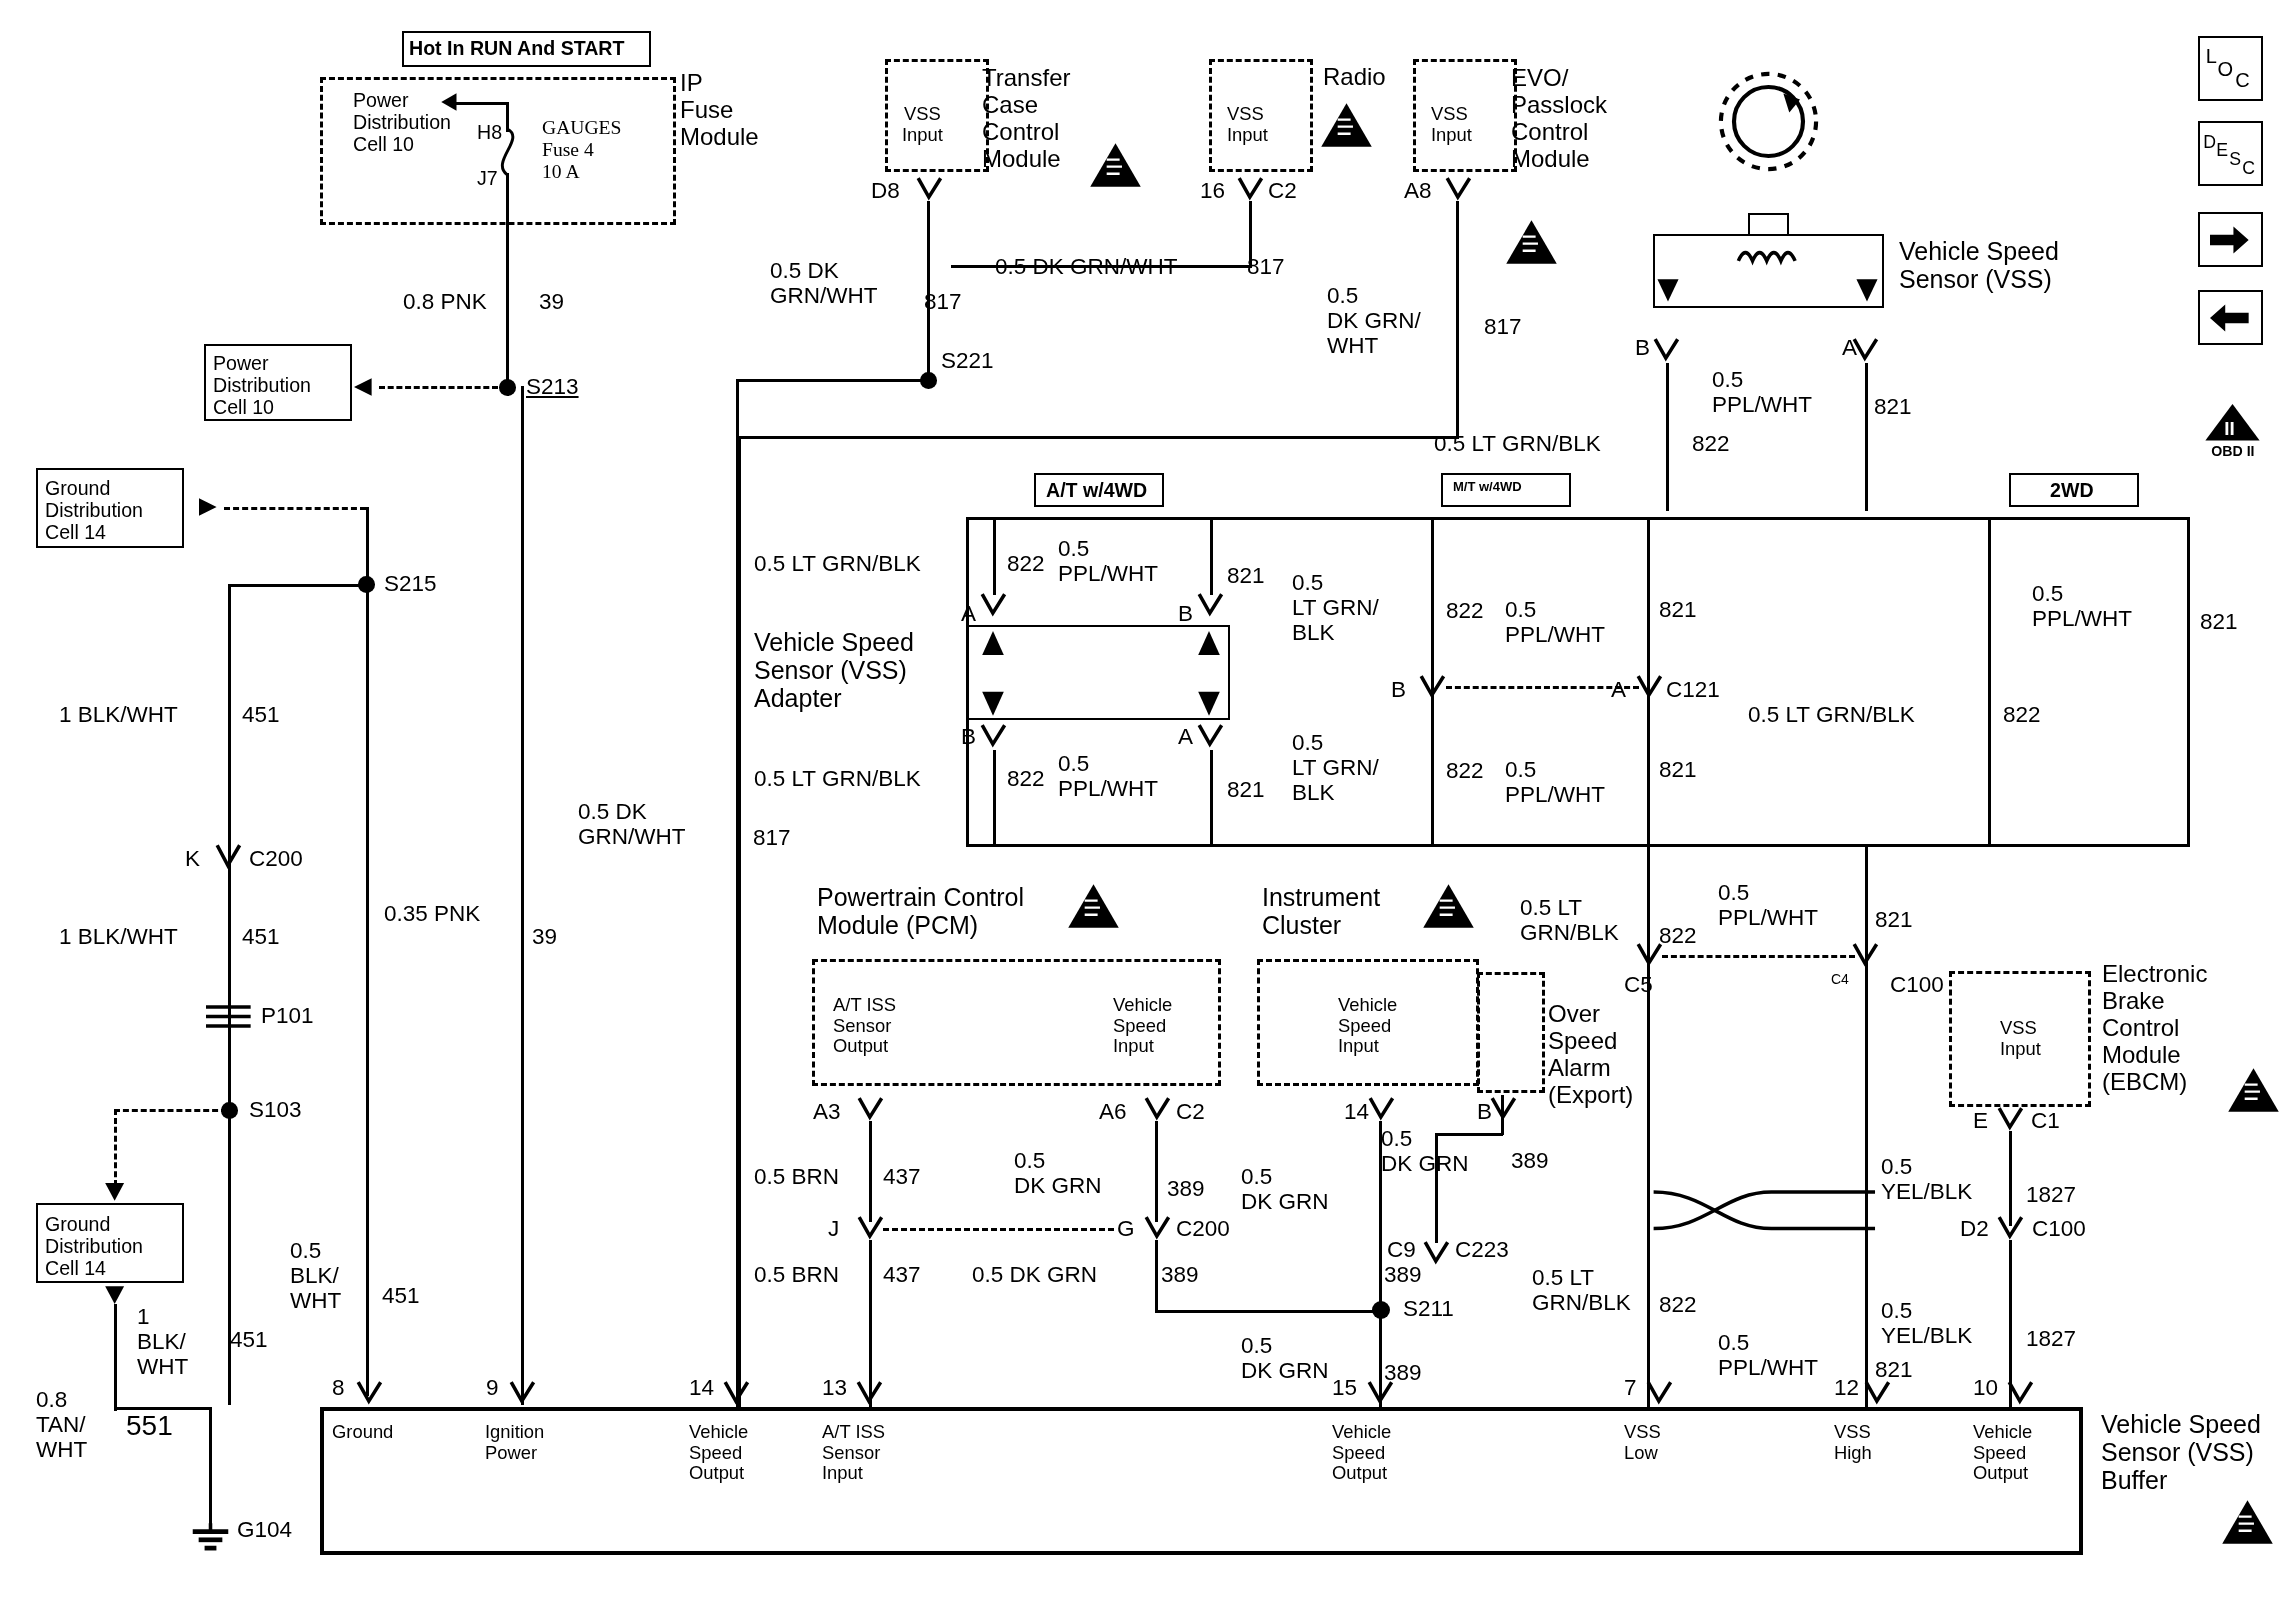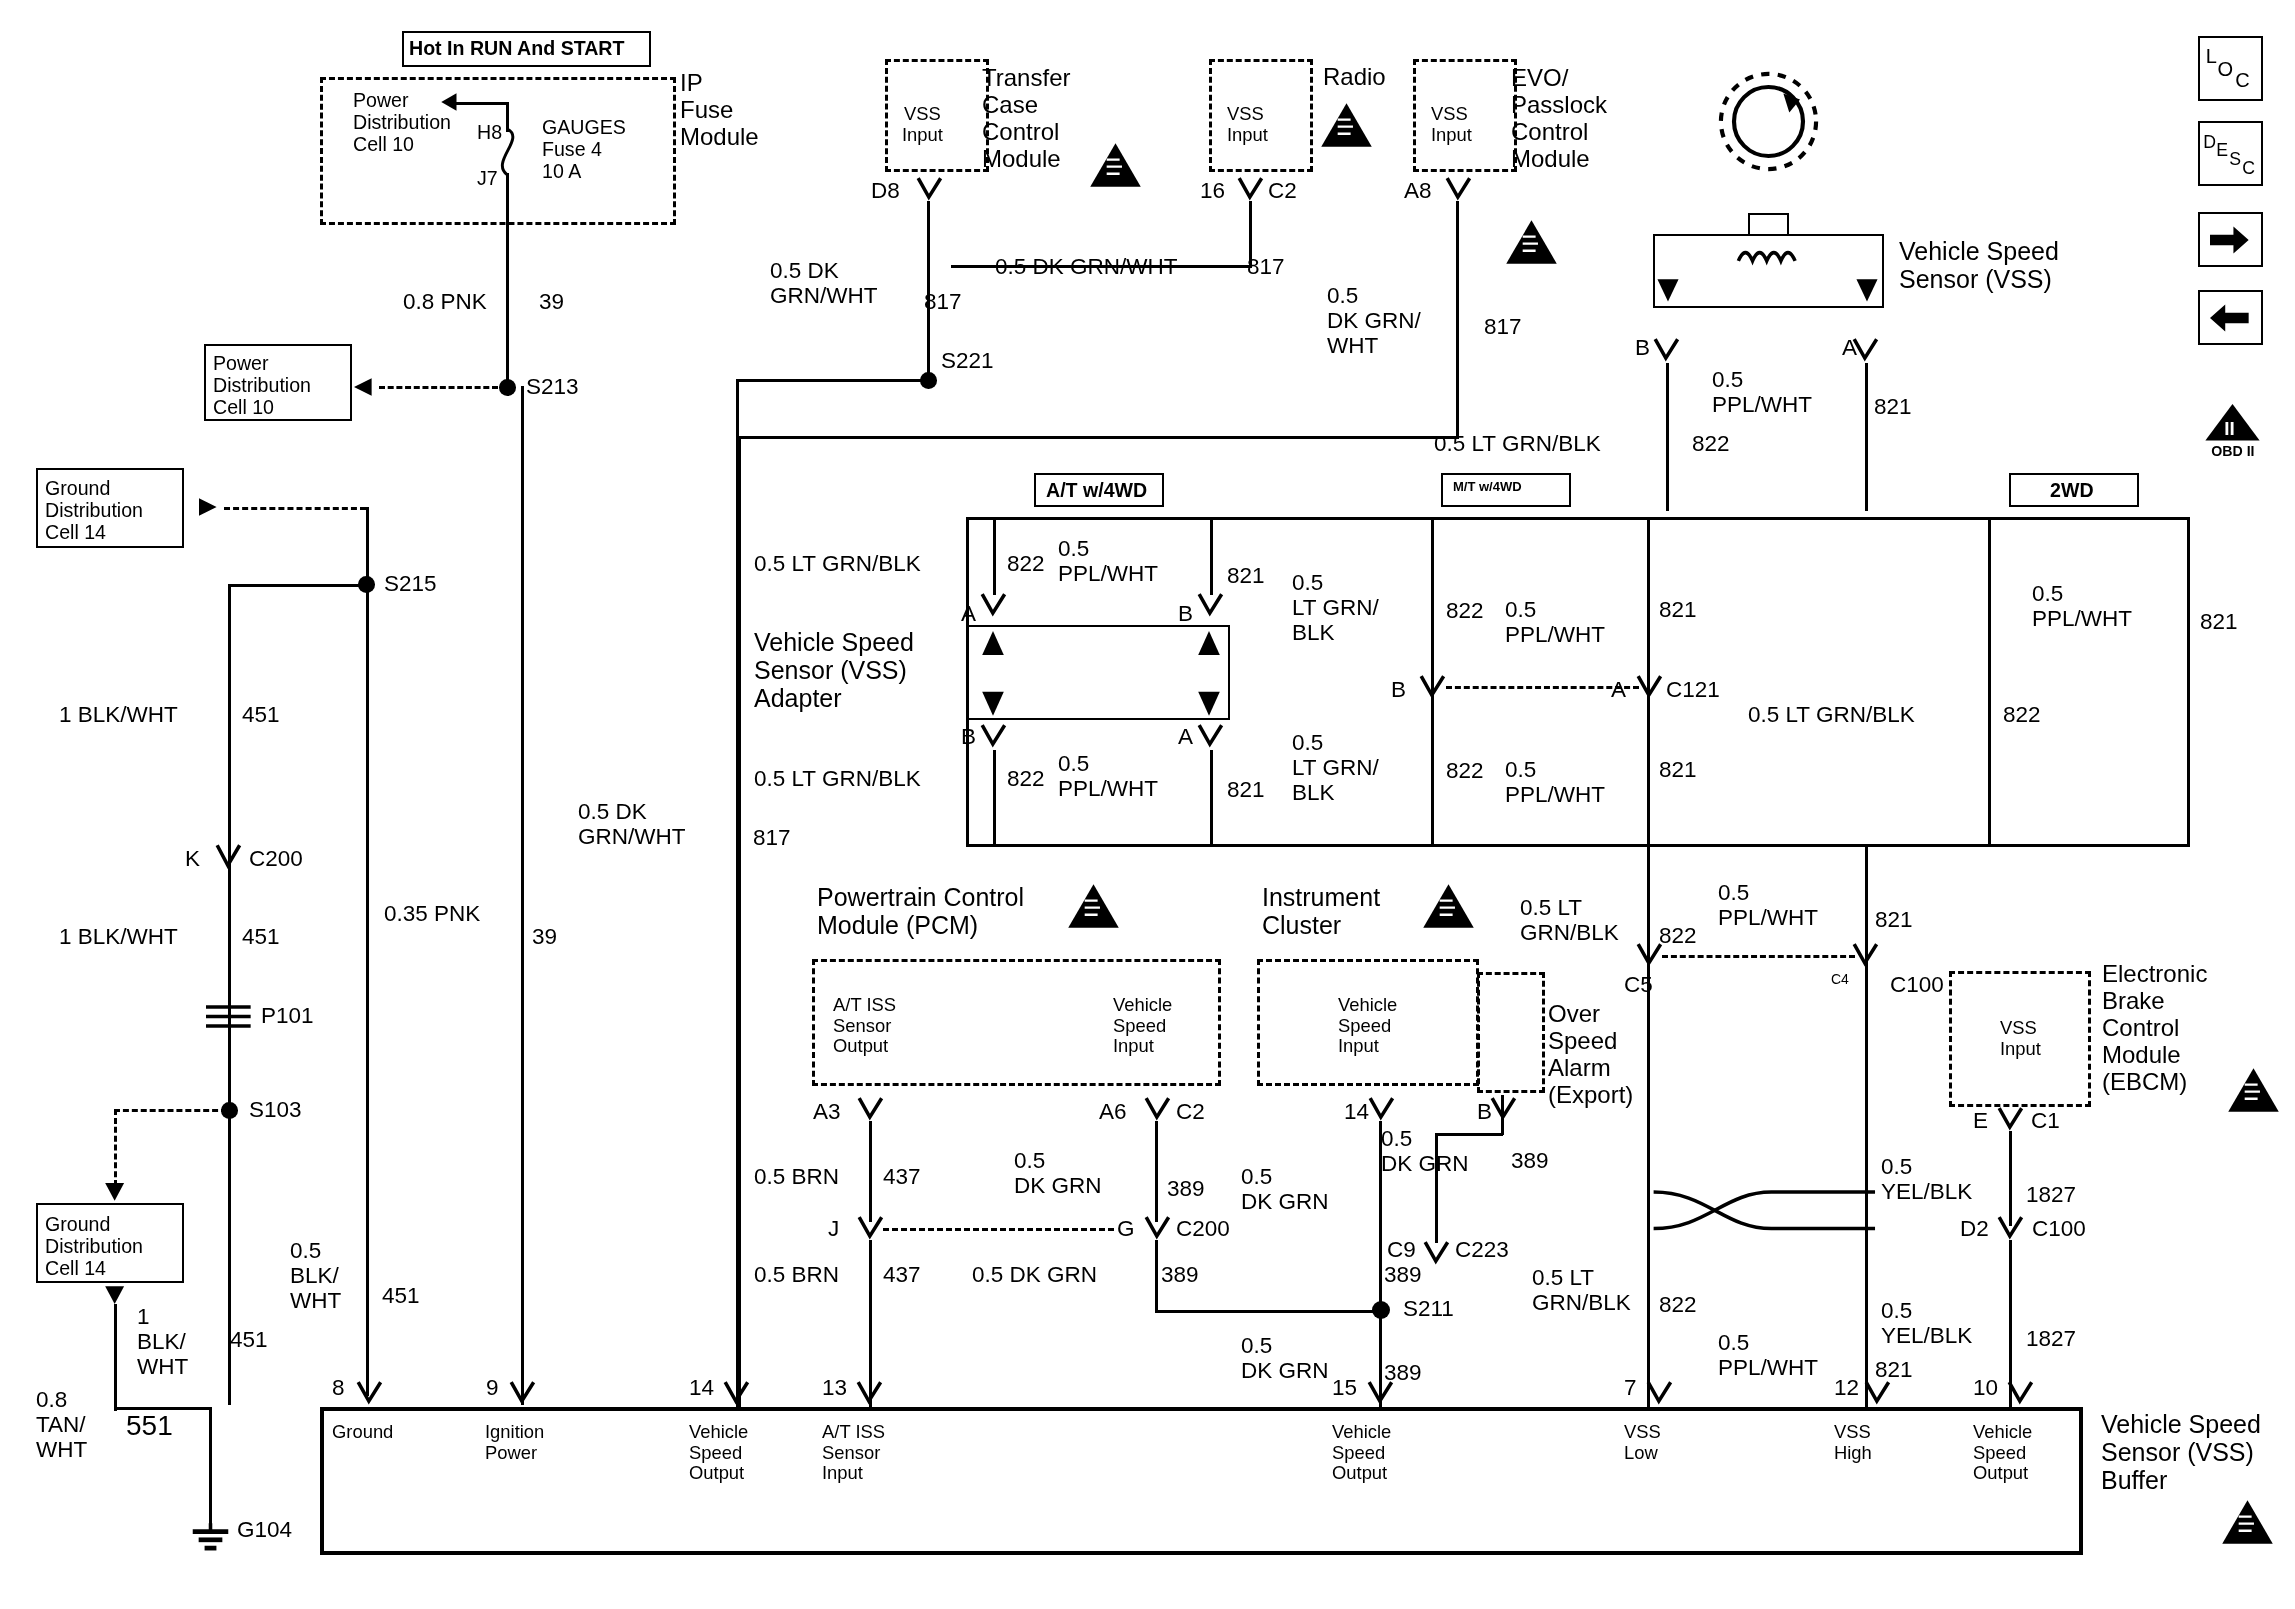--- a/index.html
+++ b/index.html
@@ -23,21 +23,21 @@
 
 <div id="sheet">
 
   <div class="box" style="left:402px;top:31px;width:249px;height:36px;border-width:2.4px;"></div>
   <div class="lbl b" style="left:409px;top:38px;font-size:19.6px;">Hot In RUN And START</div>
 
   <div class="dbox" style="left:320px;top:77px;width:356px;height:148px;"></div>
   <div class="lbl" style="left:353px;top:90px;font-size:19.6px;">Power
 Distribution
 Cell 10</div>
-  <div class="lbl" style="left:542px;top:117px;font-size:19.6px;">GAUGES
+  <div class="lbl" style="left:542px;top:117px;font-size:19.6px;font-family:Liberation Serif, serif;">GAUGES
 Fuse 4
 10 A</div>
   <div class="lbl" style="left:477px;top:122px;font-size:19.6px;">H8</div>
   <div class="lbl" style="left:477px;top:168px;font-size:19.6px;">J7</div>
   <div class="lbl" style="left:680px;top:70px;font-size:24px;">IP
 Fuse
 Module</div>
 
   <div class="hline" style="left:450px;top:102px;width:57px;"></div>
   <svg style="left:441px;top:92px;width:24px;height:20px;" viewBox="0 0 40 34" width="24" height="20">
@@ -55,21 +55,21 @@
 
   <div class="box" style="left:204px;top:344px;width:148px;height:77px;"></div>
   <div class="lbl" style="left:213px;top:353px;font-size:19.6px;">Power
 Distribution
 Cell 10</div>
   <div class="hdash" style="left:379px;top:386px;width:119px;"></div>
   <svg style="left:354px;top:377px;width:27px;height:20px;" viewBox="0 0 46 34" width="27" height="20">
       <polygon points="0,17 30,2 30,32" fill="#000"></polygon>
     </svg>
   <div class="dot" style="left:499px;top:379px;width:16.6px;height:16.6px;"></div>
-  <div class="lbl" style="left:526px;top:374px;font-size:22.5px;">S213</div>
+  <div class="lbl" style="left:526px;top:374px;font-size:22.5px;text-decoration:underline;">S213</div>
 
   <div class="box" style="left:36px;top:468px;width:148px;height:80px;"></div>
   <div class="lbl" style="left:45px;top:478px;font-size:19.6px;">Ground
 Distribution
 Cell 14</div>
   <svg style="left:199px;top:497px;width:27px;height:20px;" viewBox="0 0 46 34" width="27" height="20">
       <polygon points="30,17 0,2 0,32" fill="#000"></polygon>
     </svg>
   <div class="hdash" style="left:224px;top:507px;width:142px;"></div>
   <div class="vline" style="left:366px;top:507px;height:77px;"></div>

